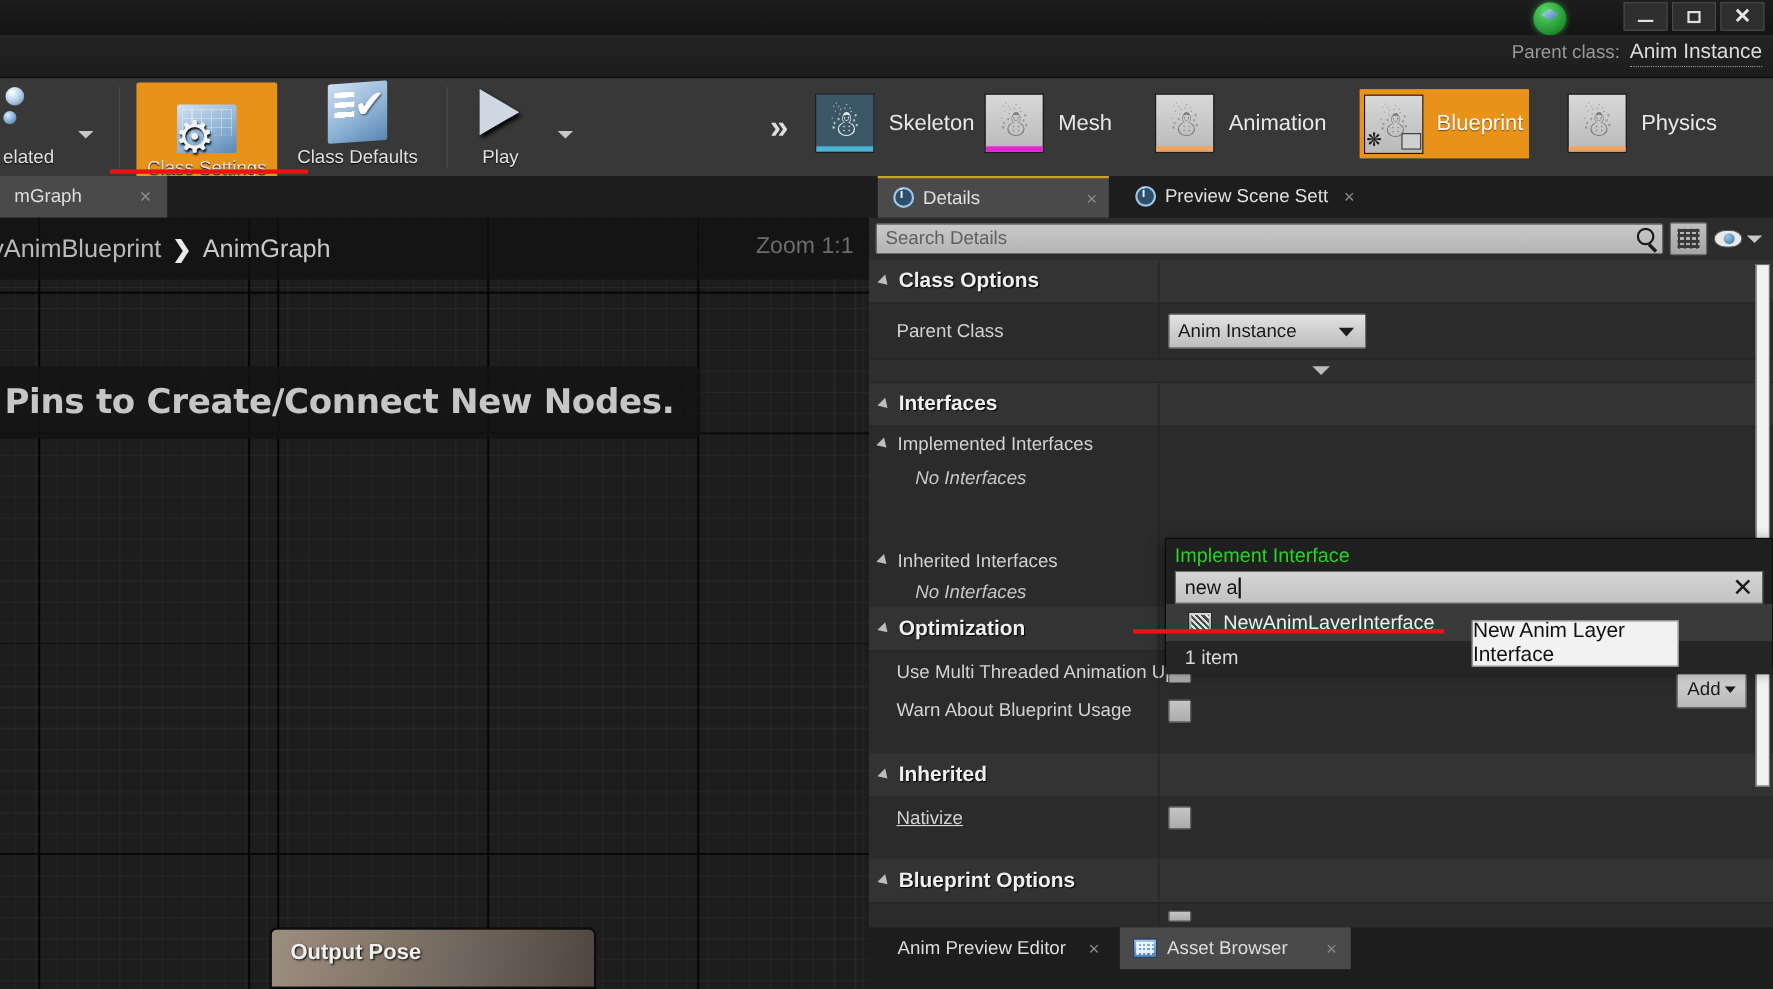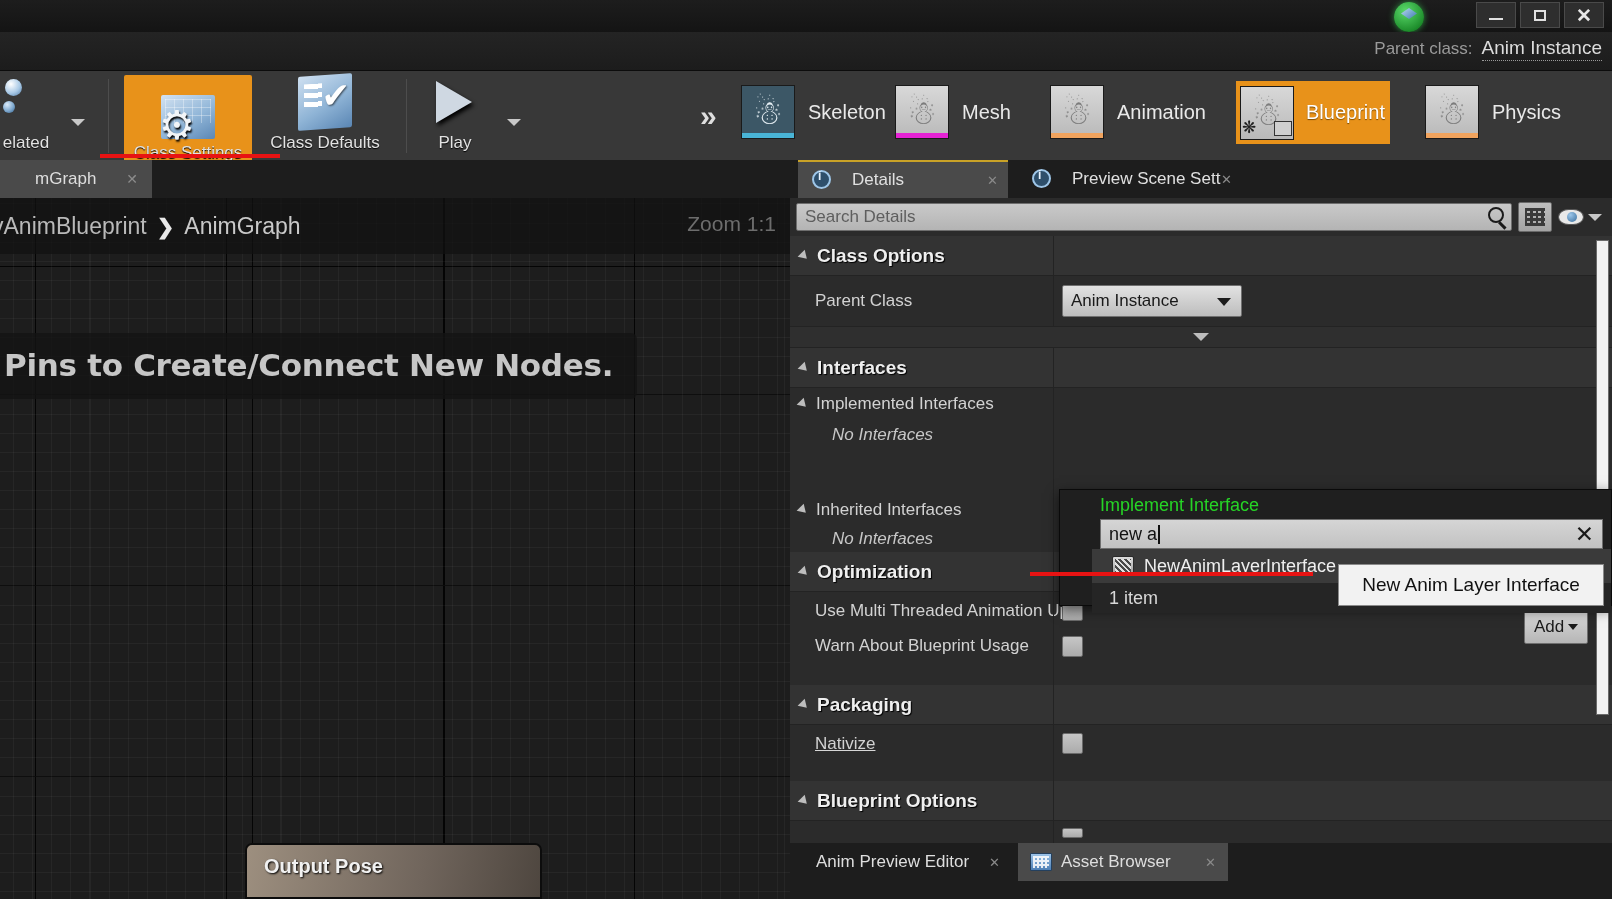--- a/index.html
+++ b/index.html
@@ -78,21 +78,21 @@
   .thumb.skel { background:#3c5766; }
   .thumb.skel .fig { color:#e7f0f5; }
 
   .tb-red { position:absolute; left:100px; top:154px; width:180px; height:4px; background:#e81313; }
 
   
   .graphpane { position:absolute; left:0; top:160px; width:790px; height:739px; background:#202020; }
   .gtabbar { position:absolute; left:0; top:0; width:790px; height:38px; background:#1d1d1d; }
   .gtab { position:absolute; left:0; top:0; height:38px; width:152px; background:#4a4a4a;
           display:flex; align-items:center; padding-left:0px; }
-  .gtab .t { font-size:17px; color:#dedede; padding-left:3px;margin-left:32px; }
+  .gtab .t { font-size:17px; color:#dedede; padding-left:13px; }
   .gtab .x { position:absolute; right:14px; top:11px; font-size:14px; color:#8c8c8c; }
 
   .graphcanvas { position:absolute; left:0; top:38px; width:790px; height:701px;
        background:
          repeating-linear-gradient(90deg, rgba(255,255,255,.038) 0 1px, transparent 1px 19.1px),
          repeating-linear-gradient(0deg, rgba(255,255,255,.038) 0 1px, transparent 1px 19.1px),
          repeating-linear-gradient(90deg, rgba(0,0,0,.85) 0 1.5px, transparent 1.5px 191px),
          repeating-linear-gradient(0deg, rgba(0,0,0,.85) 0 1.5px, transparent 1.5px 191px),
          #1d1d1d;
        background-position: -6px -1px, 0 -7px, 252px 0, 0 69px;
@@ -111,21 +111,21 @@
 
   .posenode { position:absolute; left:245px; top:843px; width:297px; height:56px;
        border-radius:7px 7px 0 0; border:2px solid #0c0c0c;
        background:linear-gradient(100deg,#9d8f7f,#70655c 60%,#4e463f); }
   .posenode .t { position:absolute; left:17px; top:10px; font-size:20px; font-weight:bold;
        color:#f1f1f1; text-shadow:1px 1px 2px #000; }
 
   
   .detpane { position:absolute; left:790px; top:160px; width:822px; height:739px; background:#2b2b2b; }
   .dtabs { position:absolute; left:0; top:0; width:822px; height:38px; background:#1d1d1d; }
-  .dtab { position:absolute; top:0; height:38px; display:flex; align-items:center; gap:20px;
+  .dtab { position:absolute; top:0; height:38px; display:flex; align-items:center; gap:7px;
           padding:0 12px 0 14px; }
   .dtab.sel { background:#4a4a4a; border-top:2px solid #c9a227; }
   .dtab .ti { width:20px; height:20px; position:relative; }
   .dtab .ti::before { content:""; position:absolute; left:0; top:0; width:15px; height:15px;
        border-radius:50%; border:2px solid #9ec6e8; background:#2e4f6b; }
   .dtab .ti::after { content:"i"; position:absolute; left:6px; top:-1px; font-size:12px; font-weight:bold;
        color:#e8f3ff; }
   .dtab .tn { font-size:17px; color:#e0e0e0; }
   .dtab .tx { font-size:13px; color:#8a8a8a; margin-left:6px; }
 
@@ -187,39 +187,39 @@
        border-top:6px solid #1b1b1b; }
 
   .chk { width:21px; height:21px; background:linear-gradient(#c6c6c6,#ababab); border:1px solid #6a6a6a;
        border-radius:2px; }
 
   .vscroll { position:absolute; right:3px; top:80px; width:13px; height:475px;
        background:#f2f2f2; border:1px solid #6a6a6a; }
 
   
   .ifpop { position:absolute; left:1059px; top:489px; width:553px; height:117px;
-       background:#1f1f1f; border:1px solid #0a0a0a; box-shadow:0 4px 12px rgba(0,0,0,.6);padding-left:32px; }
+       background:#1f1f1f; border:1px solid #0a0a0a; box-shadow:0 4px 12px rgba(0,0,0,.6); }
   .ifpop .hdr { font-size:18px; color:#26d426; padding:5px 8px 3px 8px; }
   .ifpop .field { margin:0 8px; height:30px; background:linear-gradient(#d5d5d5,#c2c2c2);
        border:1px solid #6e6e6e; display:flex; align-items:center; padding:0 8px; position:relative; }
   .ifpop .field .tv { font-size:18px; color:#121212; }
   .ifpop .caretbar { display:inline-block; width:1.5px; height:19px; background:#111; margin-left:1px;
        vertical-align:-3px; }
   .ifpop .field .clr { position:absolute; right:8px; top:1px; font-size:23px; color:#1a1a1a; line-height:27px; }
   .ifrow { height:34px; display:flex; align-items:center; gap:10px; padding-left:20px; background:#3a3a3a; }
   .ifrow .iicon { width:22px; height:20px; position:relative;
        background:linear-gradient(#dcdcdc,#9a9a9a); border:1px solid #2a2a2a; border-radius:2px; }
   .ifrow .iicon::after { content:""; position:absolute; left:2px; top:2px; right:2px; bottom:2px;
        background:repeating-linear-gradient(45deg,#4a4a4a 0 2px, #e0e0e0 2px 4px); }
   .ifrow .iname { font-size:18px; color:#efefef; }
   .ifcount { height:30px; background:#252525; display:flex; align-items:center; padding-left:17px; }
   .ifcount .c { font-size:18px; color:#d8d8d8;text-align:right; }
   .pop-red { position:absolute; left:1030px; top:572px; width:283px; height:4px; background:#e81313; }
 
-  .tooltip { position:absolute; left:1338px; top:564px; width:266px; height:42px;
+  .tooltip { position:absolute; left:1338px; top:564px; width:188px; height:42px;
        background:#f2f2f2; border:1px solid #8a8a8a; display:flex; align-items:center;
        justify-content:center; }
   .tooltip .tt { font-size:19px; color:#111; }
 
   
   .botbar { position:absolute; left:790px; top:843px; width:822px; height:72px; background:#1d1d1d; }
   .btab { position:absolute; top:0; height:38px; display:flex; align-items:center; gap:9px; padding:0 12px; }
   .btab.sel { background:#4a4a4a; }
   .btab .bn { font-size:17px; color:#dedede; }
   .btab .bx { font-size:13px; color:#8a8a8a; margin-left:4px; }
@@ -453,21 +453,21 @@
         <span class="pval">
             <span class="chk"></span>
           </span>
       </div>
       <div class="prow" style="height:22px;">
           <span class="colsplit"></span>
         </div>
 
       <div class="catrow">
         <span class="arrow"></span>
-        <span class="cname">Packaging</span>
+        <span class="cname">Inherited</span>
         <span class="colsplit"></span>
       </div>
       <div class="prow" style="height:37px;text-decoration:underline;">
         <span class="pname" style="margin-left:25px;">Nativize</span>
         <span class="colsplit"></span>
         <span class="pval">
             <span class="chk"></span>
           </span>
       </div>
       <div class="prow" style="height:19px;">

